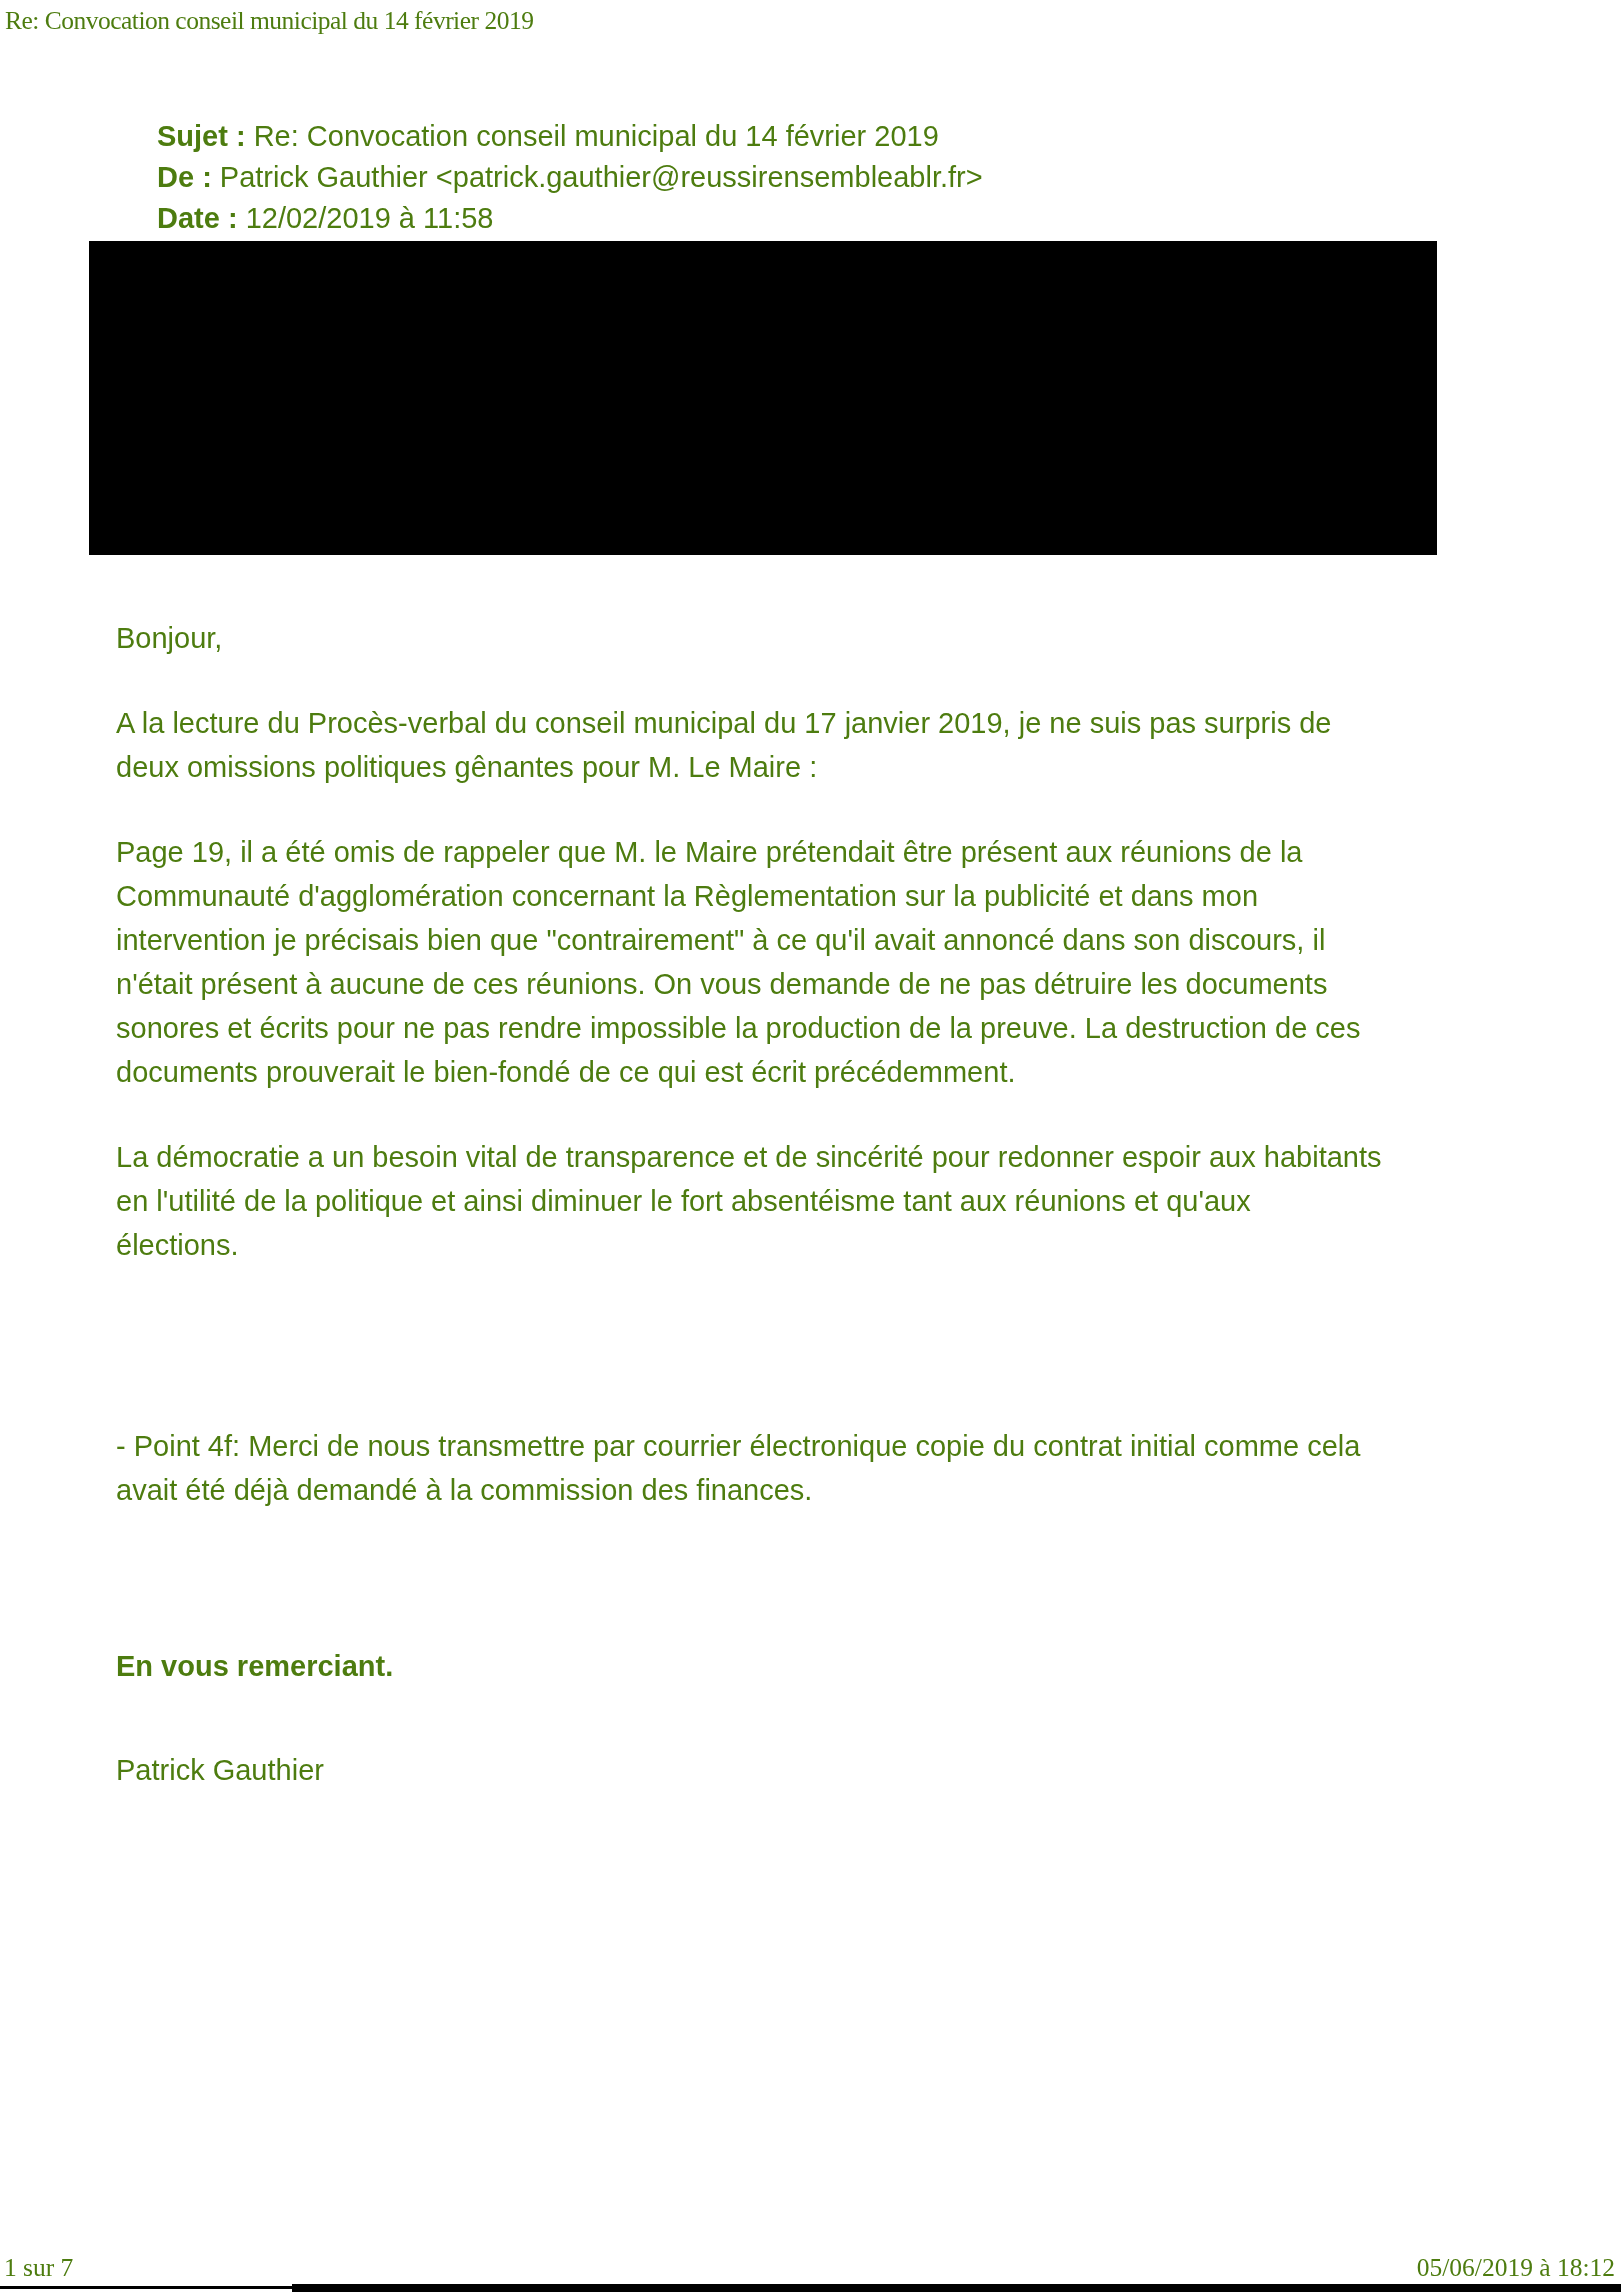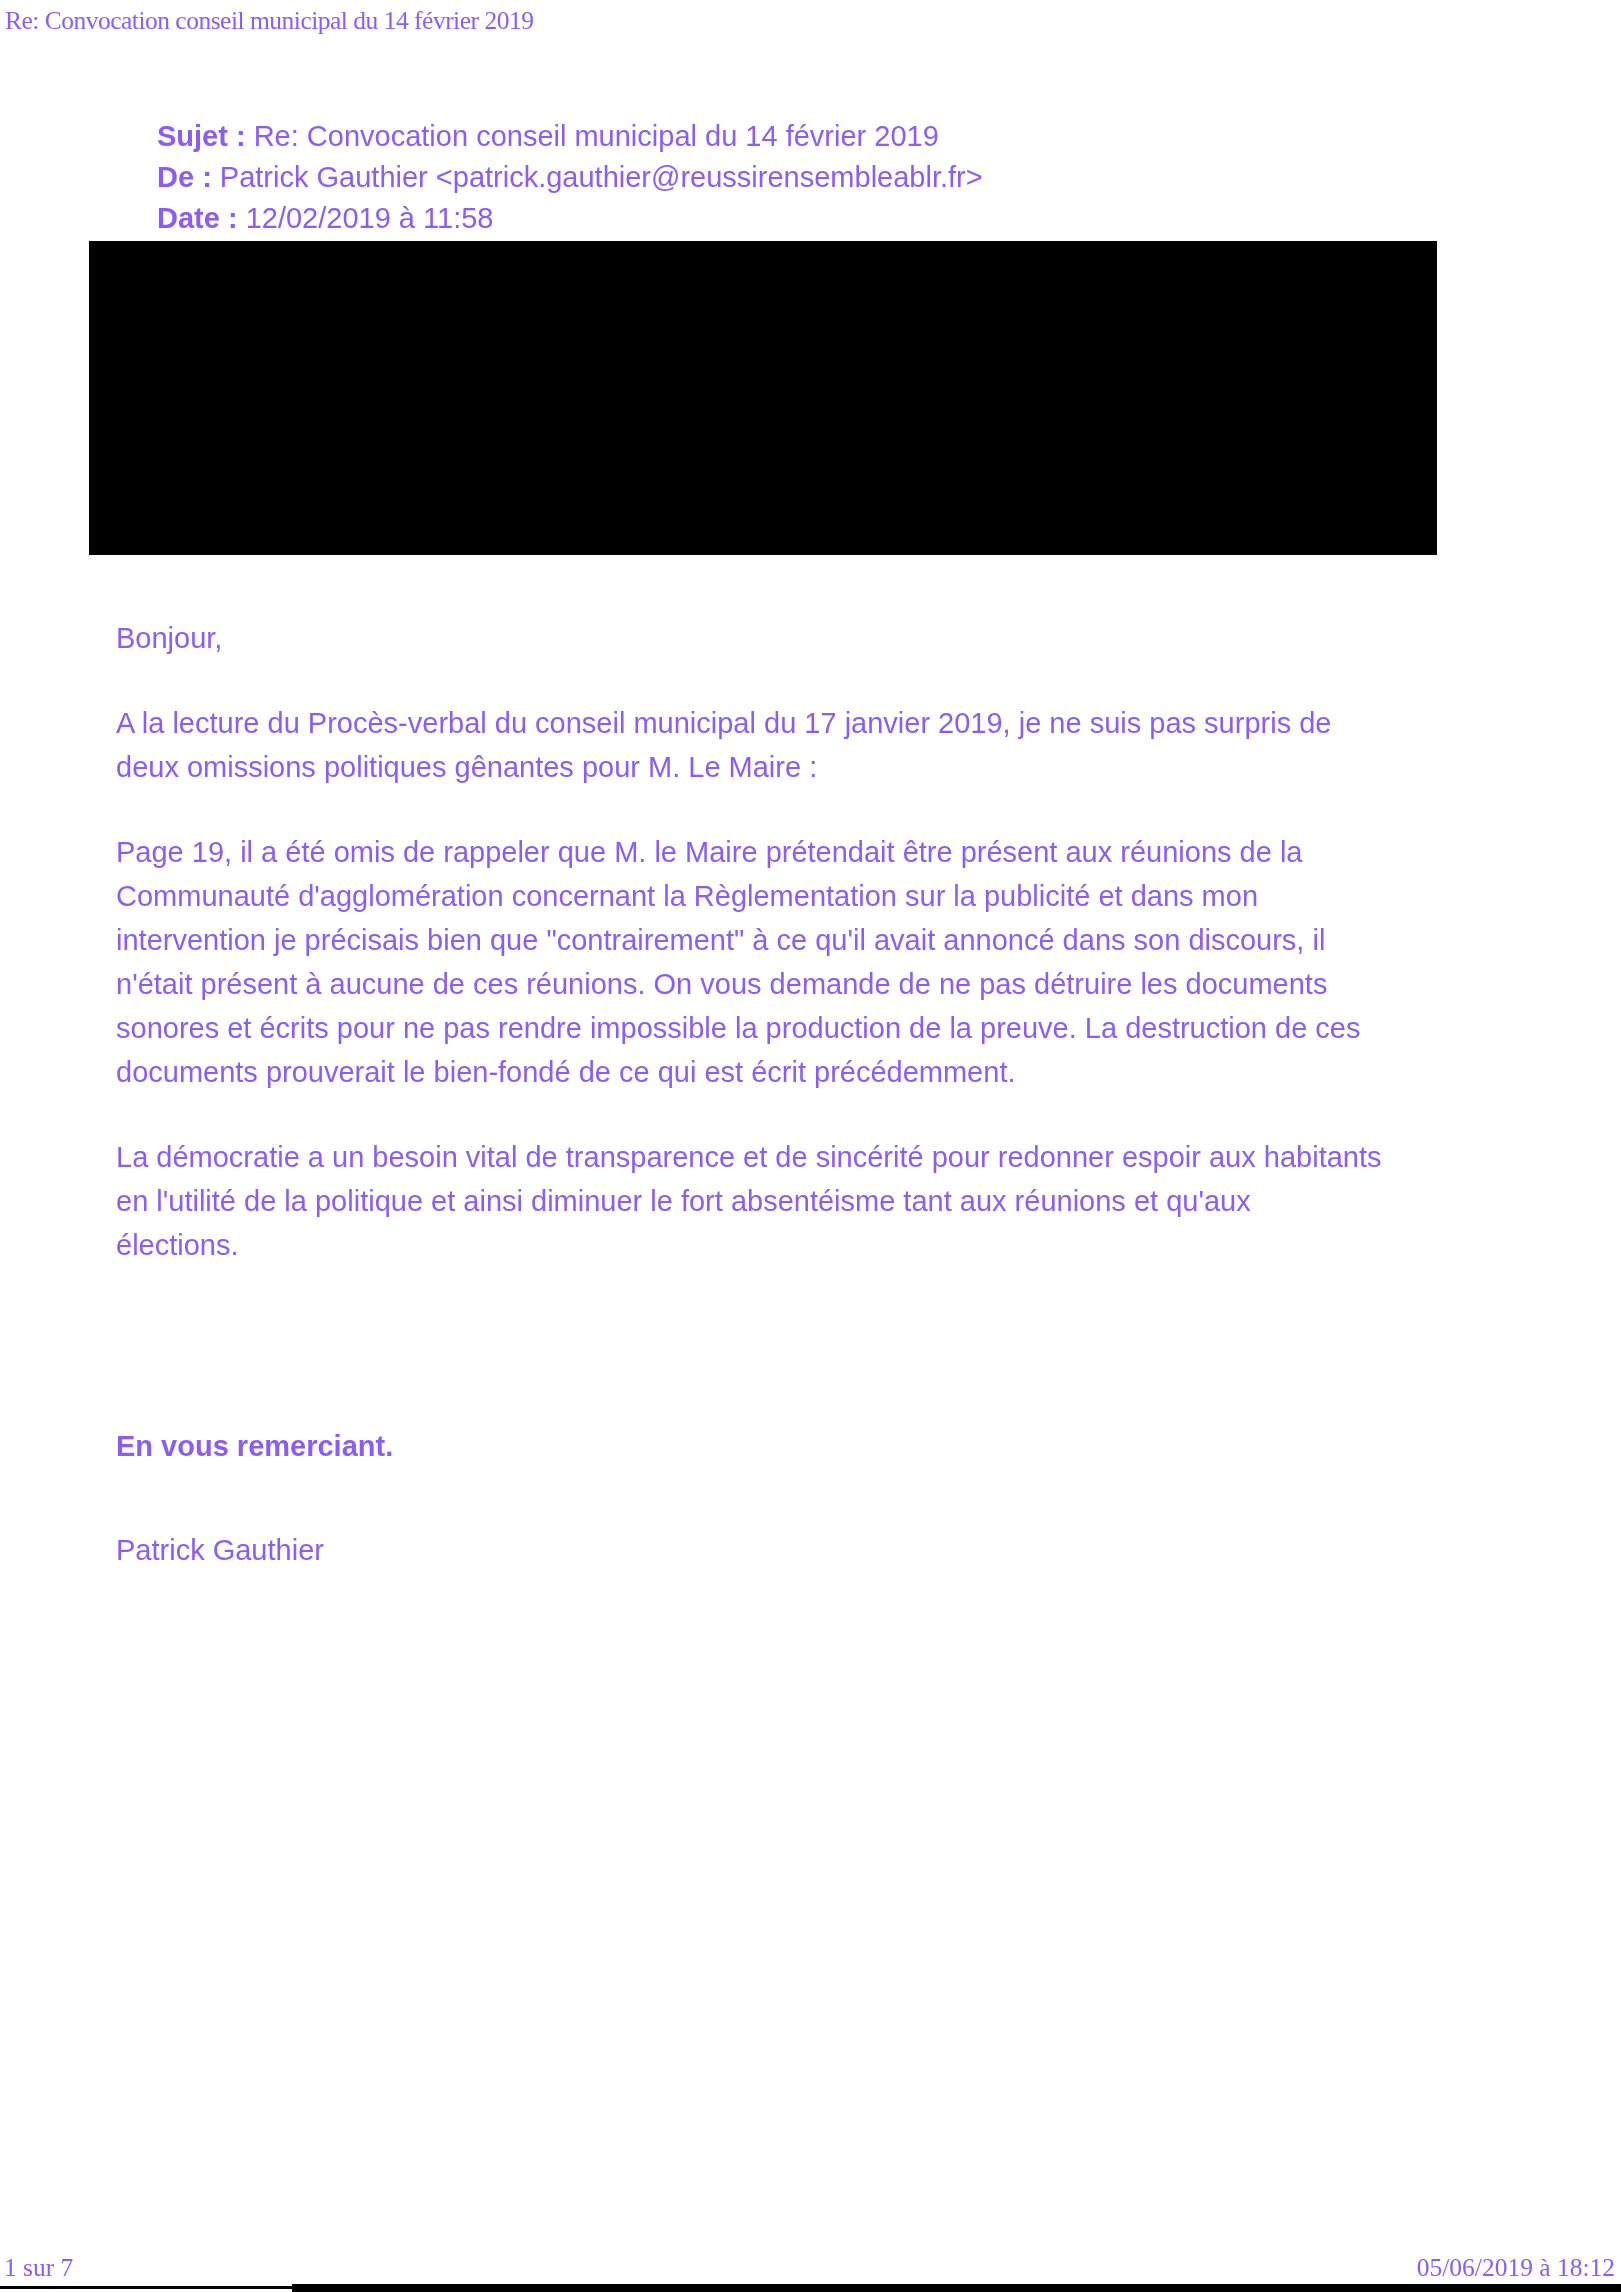--- a/index.html
+++ b/index.html
@@ -5,21 +5,21 @@
   html, body {
     margin: 0;
     padding: 0;
     background: #ffffff;
   }
   .page {
     position: relative;
     width: 1621px;
     height: 2293px;
     background: #ffffff;
-    color: #8b5cf6;
+    color: #4d7c0f;
     font-family: "Liberation Sans", sans-serif;
     overflow: hidden;
   }
   
   .doc-title {
     position: absolute;
     left: 4.9px;
     top: 5.9px;
     font-family: "Liberation Serif", serif;
     font-size: 25.5px;
@@ -116,20 +116,22 @@
 deux omissions politiques gênantes pour M. Le Maire :</p>
     <p>Page 19, il a été omis de rappeler que M. le Maire prétendait être présent aux réunions de la
 Communauté d'agglomération concernant la Règlementation sur la publicité et dans mon
 intervention je précisais bien que "contrairement" à ce qu'il avait annoncé dans son discours, il
 n'était présent à aucune de ces réunions. On vous demande de ne pas détruire les documents
 sonores et écrits pour ne pas rendre impossible la production de la preuve. La destruction de ces
 documents prouverait le bien-fondé de ce qui est écrit précédemment.</p>
     <p class="gap-xl">La démocratie a un besoin vital de transparence et de sincérité pour redonner espoir aux habitants
 en l'utilité de la politique et ainsi diminuer le fort absentéisme tant aux réunions et qu'aux
 élections.</p>
+    <p class="gap-lg">- Point 4f: Merci de nous transmettre par courrier électronique copie du contrat initial comme cela
+avait été déjà demandé à la commission des finances.</p>
     <p class="closing">En vous remerciant.</p>
     <p>Patrick Gauthier</p>
   </div>
 
   <div class="footer-page-num">1 sur 7</div>
 
   <div class="footer-date">05/06/2019 à 18:12</div>
 
   <div class="footer-rule"></div>
   <div class="footer-redaction-bar"></div>

